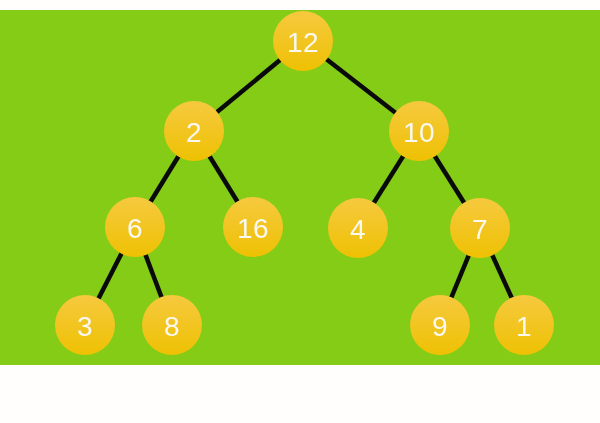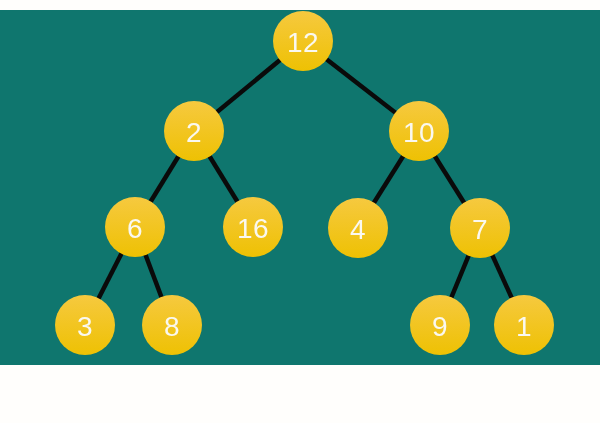--- a/index.html
+++ b/index.html
@@ -7,21 +7,21 @@
     padding: 0;
     width: 600px;
     height: 423px;
     overflow: hidden;
     font-family: "Liberation Sans", sans-serif;
   }
   .stage {
     position: relative;
     width: 600px;
     height: 423px;
-    background: #0f766e;
+    background: #84cc16;
   }
   .strip {
     position: absolute;
     left: 0;
     width: 600px;
     background: #FFFEFC;
   }
   .strip-top { top: 0; height: 10px; }
   .strip-bottom { top: 365px; height: 58px; }
   svg.tree {

